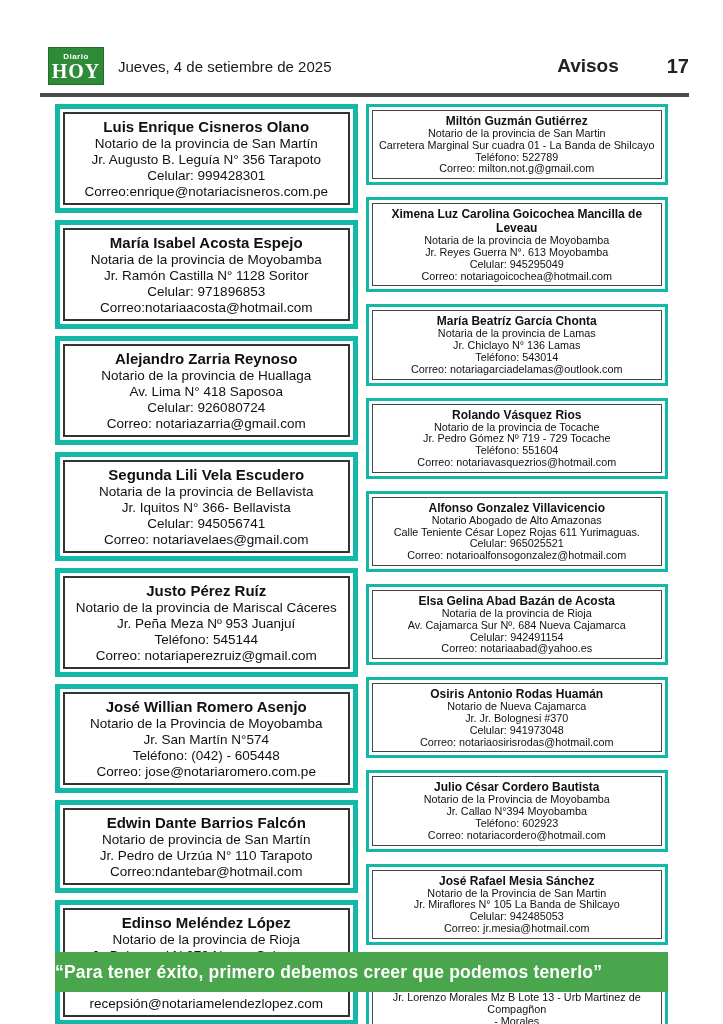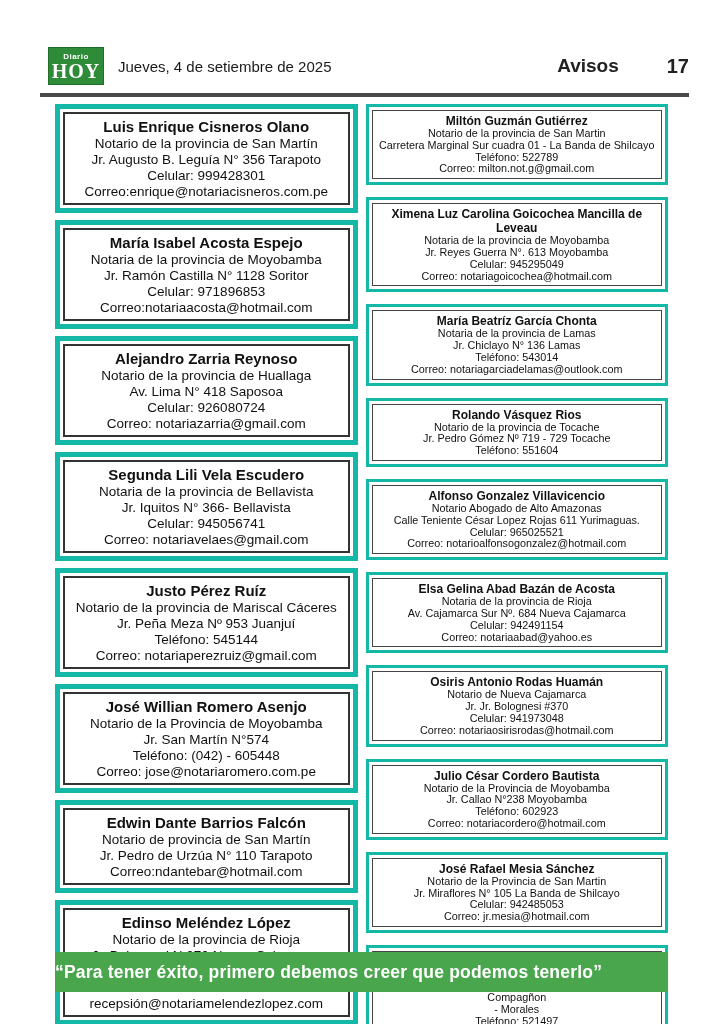--- a/index.html
+++ b/index.html
@@ -160,20 +160,21 @@
             <div class="notary-line">Teléfono: 543014</div>
             <div class="notary-line">Correo: notariagarciadelamas@outlook.com</div>
           </div>
         </article>
         <article class="card right">
           <div class="card-inner">
             <div class="notary-name">Rolando Vásquez Rios</div>
             <div class="notary-line">Notario de la provincia de Tocache</div>
             <div class="notary-line">Jr. Pedro Gómez Nº 719 - 729 Tocache</div>
             <div class="notary-line">Teléfono: 551604</div>
+            <div class="notary-line">Correo: notariavasquezrios@hotmail.com</div>
           </div>
         </article>
         <article class="card right">
           <div class="card-inner">
             <div class="notary-name">Alfonso Gonzalez Villavicencio</div>
             <div class="notary-line">Notario Abogado de Alto Amazonas</div>
             <div class="notary-line">Calle Teniente César Lopez Rojas 611 Yurimaguas.</div>
             <div class="notary-line">Celular: 965025521</div>
             <div class="notary-line">Correo: notarioalfonsogonzalez@hotmail.com</div>
           </div>
@@ -193,21 +194,21 @@
             <div class="notary-line">Notario de Nueva Cajamarca</div>
             <div class="notary-line">Jr. Jr. Bolognesi #370</div>
             <div class="notary-line">Celular: 941973048</div>
             <div class="notary-line">Correo: notariaosirisrodas@hotmail.com</div>
           </div>
         </article>
         <article class="card right">
           <div class="card-inner">
             <div class="notary-name">Julio César Cordero Bautista</div>
             <div class="notary-line">Notario de la Provincia de Moyobamba</div>
-            <div class="notary-line">Jr. Callao N°238 Moyobamba</div>
+            <div class="notary-line">Jr. Callao N°394 Moyobamba</div>
             <div class="notary-line">Teléfono: 602923</div>
             <div class="notary-line">Correo: notariacordero@hotmail.com</div>
           </div>
         </article>
         <article class="card right">
           <div class="card-inner">
             <div class="notary-name">José Rafael Mesia Sánchez</div>
             <div class="notary-line">Notario de la Provincia de San Martin</div>
             <div class="notary-line">Jr. Miraflores N° 105 La Banda de Shilcayo</div>
             <div class="notary-line">Celular: 942485053</div>

